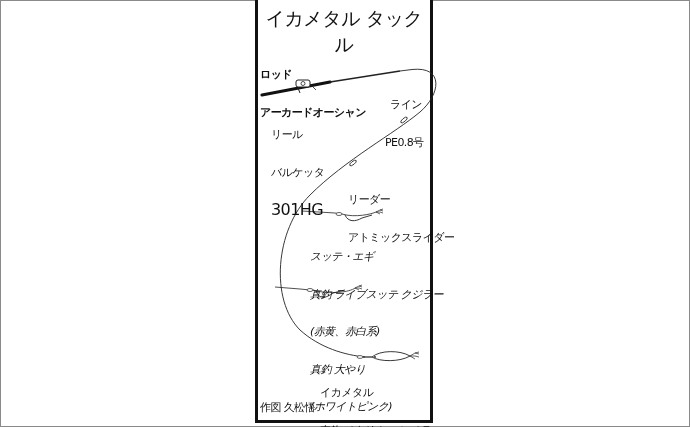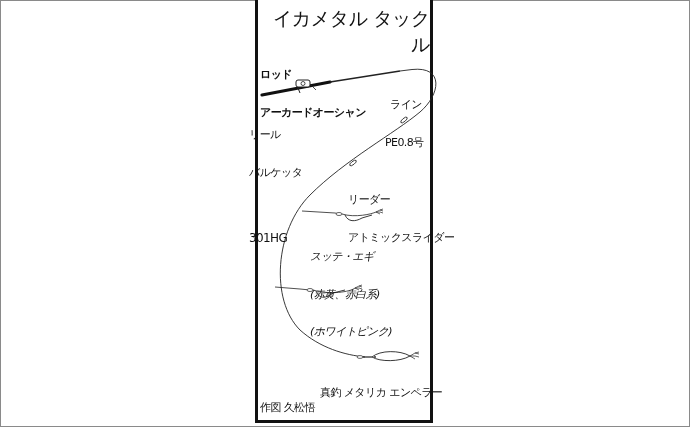--- a/index.html
+++ b/index.html
@@ -3,21 +3,21 @@
 <meta charset="utf-8">
 <style>
   html, body { margin: 0; padding: 0; background: #ffffff; }
   body { width: 690px; height: 427px; position: relative; overflow: hidden;
          font-family: "DejaVu Sans", "Liberation Sans", sans-serif; }
   .outer { position: absolute; left: 0; top: 0; width: 688px; height: 425px;
            border: 1px solid #8a8a8a; background: #fff; }
   .frame { position: absolute; left: 255px; top: 0; width: 172px; height: 420px;
            border-left: 3px solid #111; border-right: 3px solid #111; border-bottom: 3px solid #111;
            background: #fff; }
-  .title { position: absolute; left: 258px; top: 6px; width: 172px; text-align: right;
+  .title { position: absolute; left: 258px; top: 6px; width: 172px; text-align: center;
            font-size: 19px; color: #111; letter-spacing: -0.5px; }
   .lbl { position: absolute; font-size: 11px; line-height: 12.5px; color: #111; white-space: pre; letter-spacing: -0.6px; }
   .lbl span { display: block; }
   svg.diagram { position: absolute; left: 0; top: 0; }
 </style>
 </head>
 <body>
 
 <div class="outer"></div>
 <div class="frame"></div>
@@ -74,35 +74,38 @@
 <div class="lbl" style="left:260px; top:44px;font-weight:bold;">
   <span>ロッド</span>
   <span>アーカードオーシャン</span>
 </div>
 
 <div class="lbl" style="left:385px; top:74px; text-align:left;">
   <span style="padding-left:5px;">ライン</span>
   <span>PE0.8号</span>
 </div>
 
-<div class="lbl" style="left:249px; top:104px;">
+<div class="lbl" style="left:271px; top:104px;">
   <span>リール</span>
   <span>バルケッタ</span>
-  <span style="font-size:12px;margin-top:28px;">301HG</span>
+  <span style="font-size:16px;">301HG</span>
 </div>
 
 <div class="lbl" style="left:348px; top:169px;">
   <span>リーダー</span>
   <span>アトミックスライダー</span>
 </div>
 
 <div class="lbl" style="left:310px; top:226px;font-style:italic;">
   <span>スッテ・エギ</span>
+  <span>真釣 ライブスッテ クジラー</span>
   <span>(赤黄、赤白系)</span>
+  <span>真釣 大やり</span>
   <span>(ホワイトピンク)</span>
 </div>
 
 <div class="lbl" style="left:320px; top:362px;">
+  <span>イカメタル</span>
   <span>真釣 メタリカ エンペラー</span>
   
 </div>
 
 <div class="lbl" style="left:260px; top:402px; font-size:11px;">作図 久松悟</div>
 
 </body></html>

